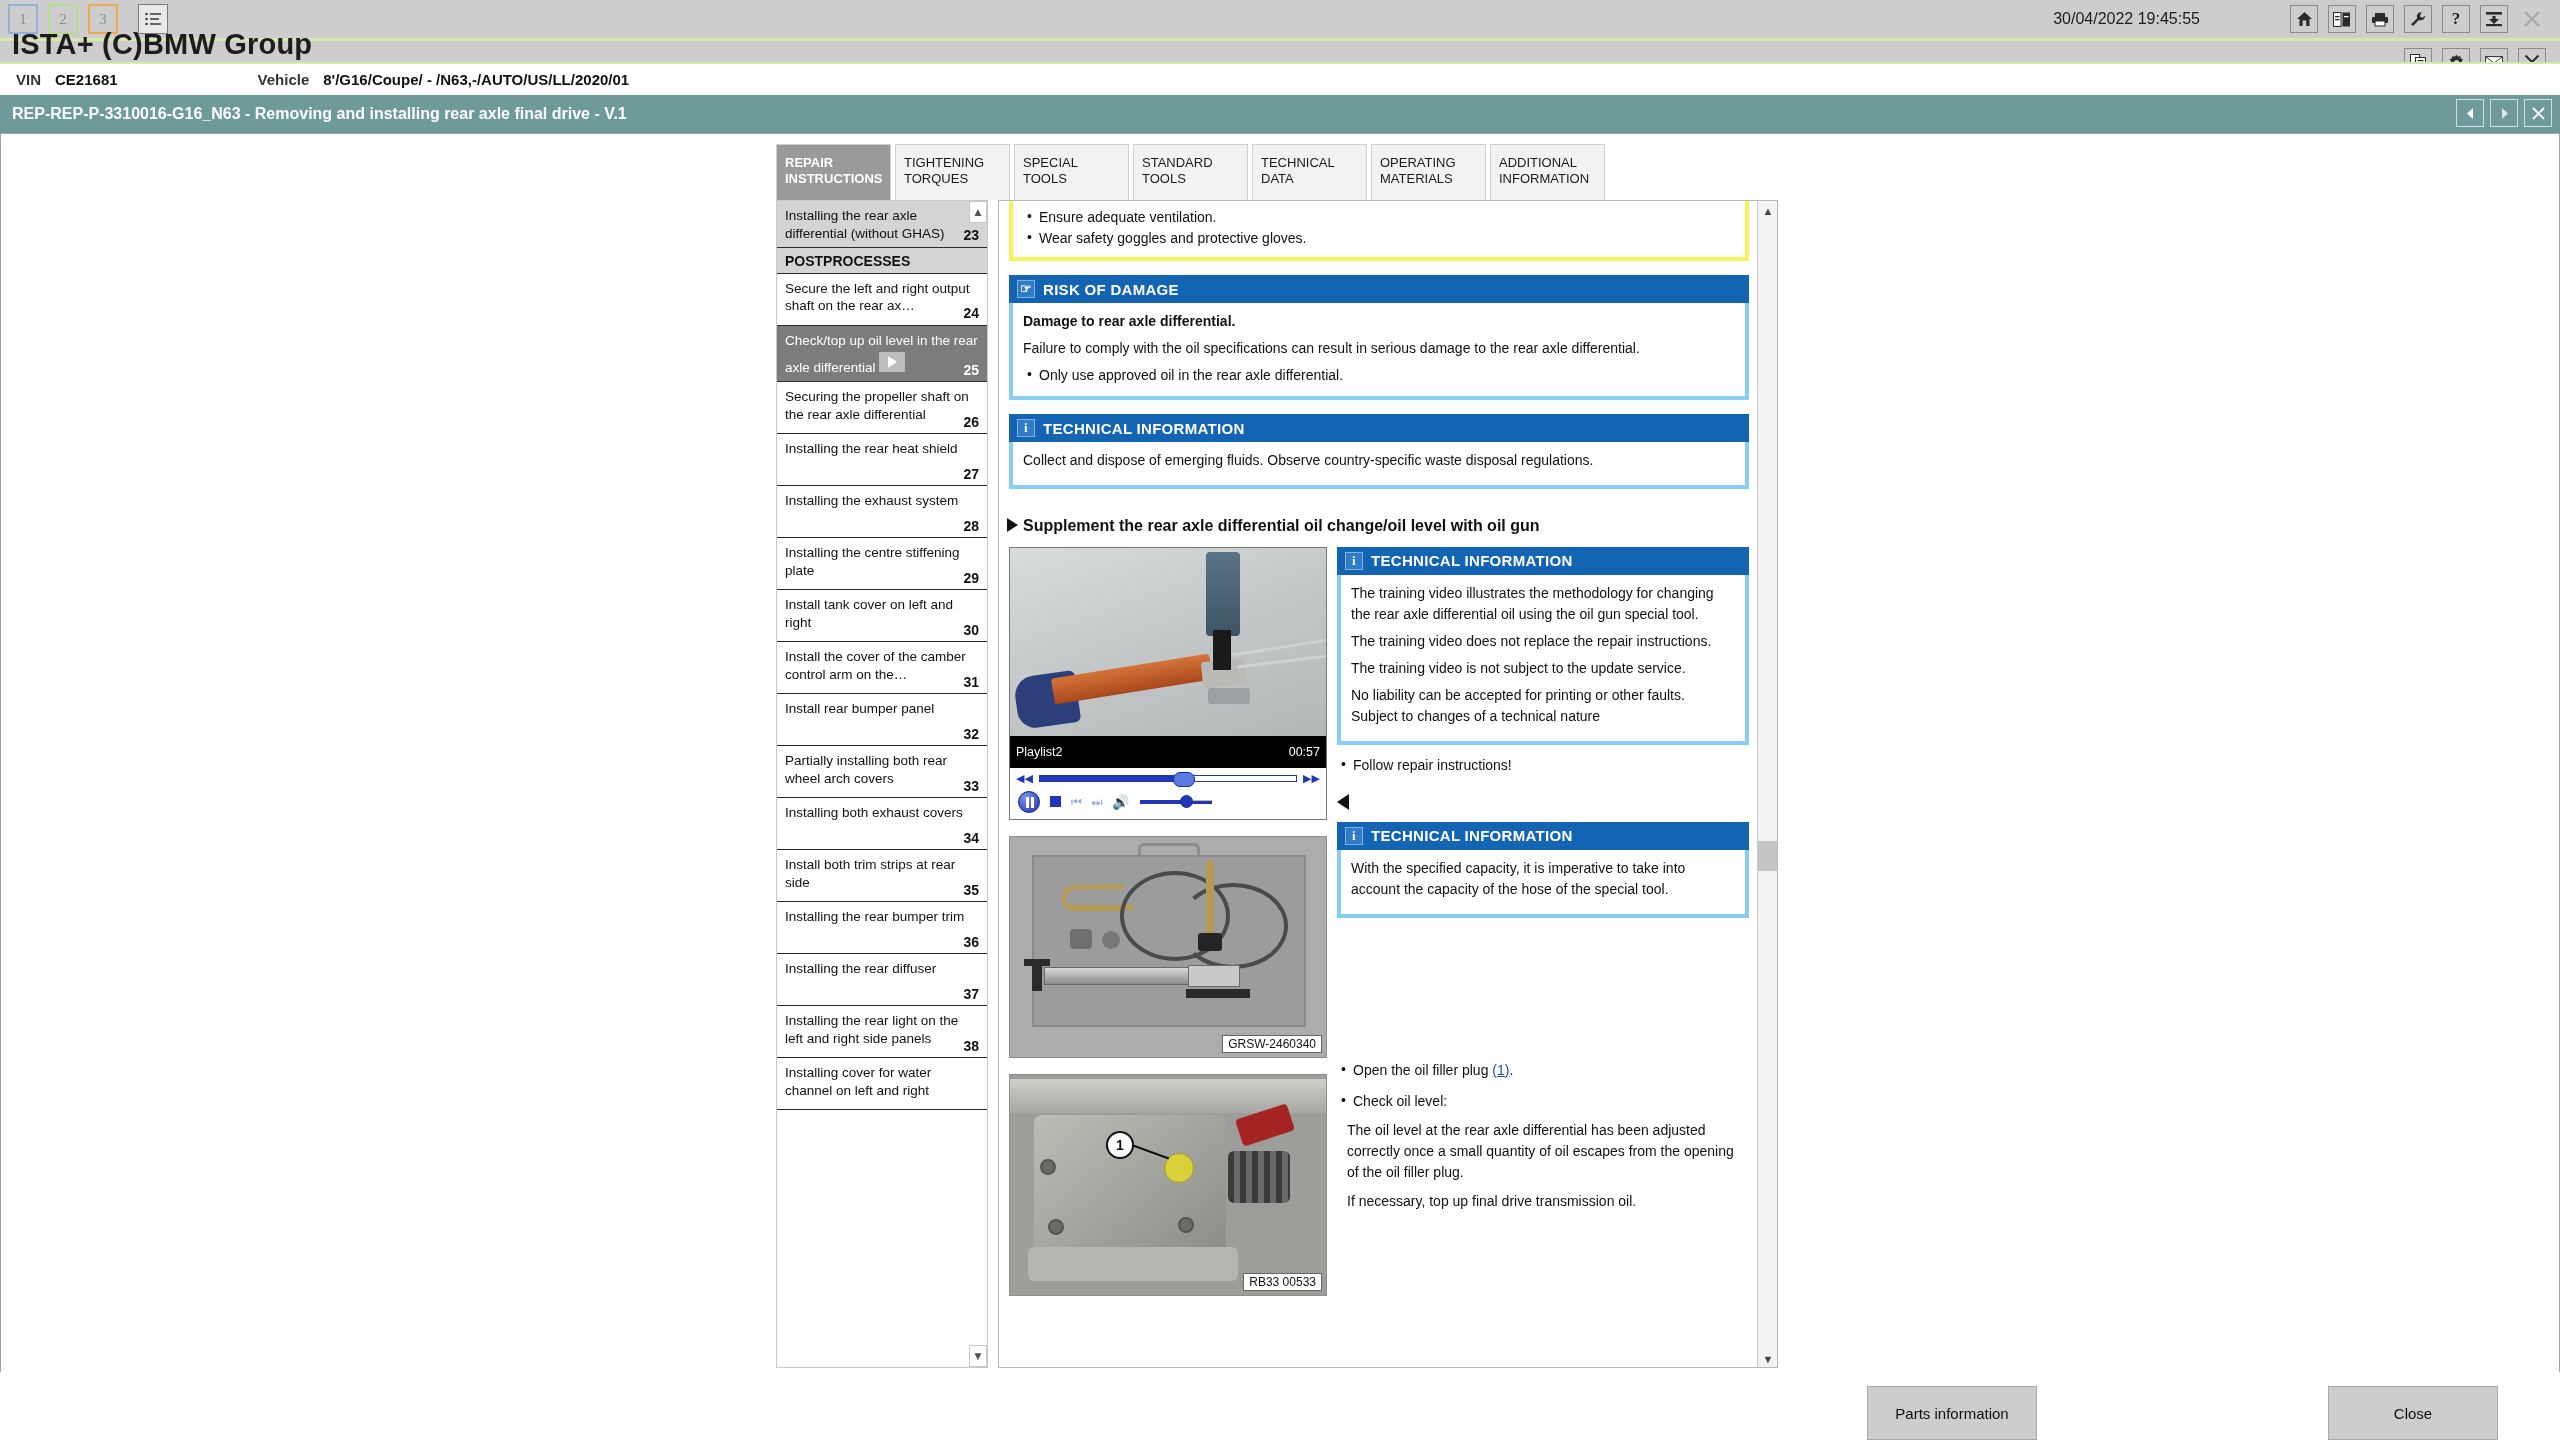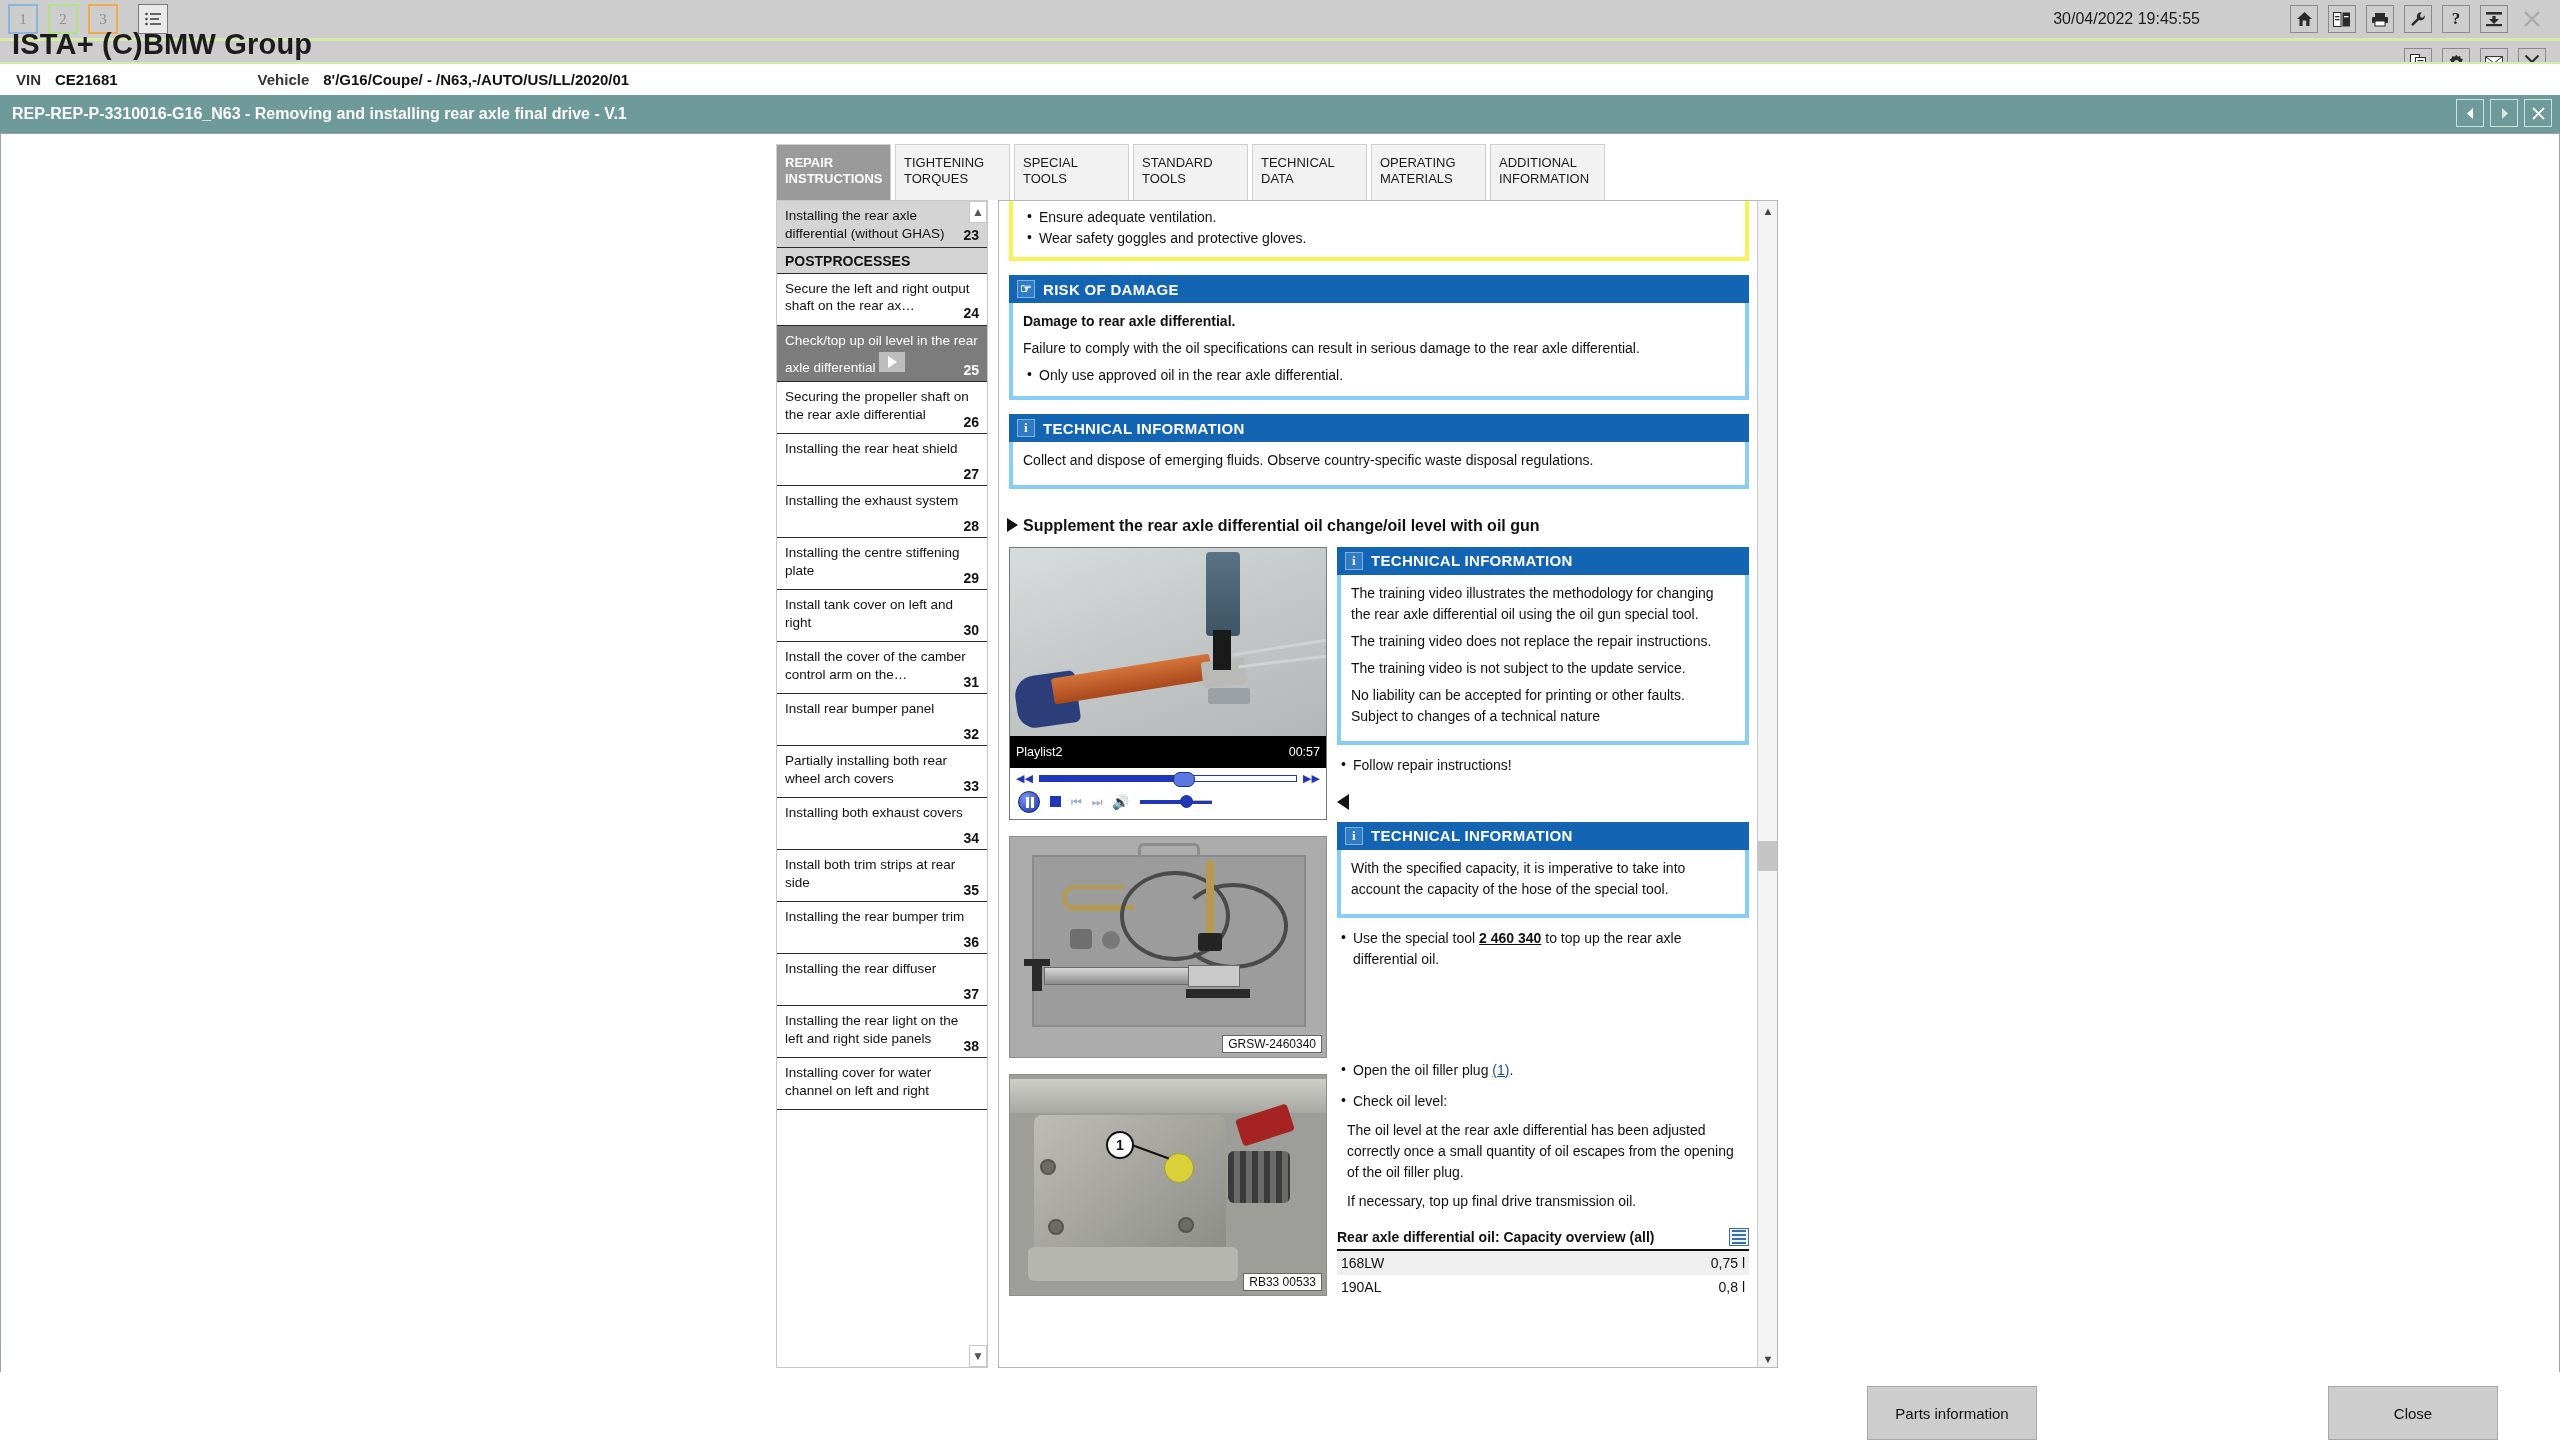--- a/index.html
+++ b/index.html
@@ -737,23 +737,20 @@
             <div class="colR">
               <div class="ibox" style="margin-top:0;">
                 <div class="ibox-hd">
                   <span class="gl">i</span>
                   <span>TECHNICAL INFORMATION</span>
                 </div>
                 <div class="ibox-bd">
                   <p>With the specified capacity, it is imperative to take into account the capacity of the hose of the special tool.</p>
                 </div>
               </div>
-              <div class="rbul">
-                <span>Use the special tool </span><span class="tool-link">2 460 340</span><span> to top up the rear axle differential oil.</span>
-              </div>
             </div>
           </div>
 
           <div class="row2col" style="margin-top:2px;">
             <div class="colL">
               <div class="photo ph-diff">
                 <div class="beam"></div>
                 <div class="housing"></div>
                 <div class="plug"></div>
                 <div class="lead"></div>
@@ -768,39 +765,20 @@
               </div>
             </div>
             <div class="colR">
               <div class="rbul" style="margin-top:0;">
                 <span>Open the oil filler plug </span><span class="link">(1)</span><span>.</span>
               </div>
               <div class="rbul">Check oil level:</div>
               <div class="sub-para">The oil level at the rear axle differential has been adjusted correctly once a small quantity of oil escapes from the opening of the oil filler plug.</div>
               <div class="sub-para">If necessary, top up final drive transmission oil.</div>
 
-              <div class="cap-wrap">
-                <div class="cap-head">
-                  <span>Rear axle differential oil: Capacity overview (all)</span>
-                  <span class="cap-icon">
-                      <i></i>
-                      <i></i>
-                      <i></i>
-                      <i></i>
-                    </span>
-                </div>
-                <div class="cap-row alt">
-                  <span>168LW</span>
-                  <span>0,75 l</span>
-                </div>
-                <div class="cap-row">
-                  <span>190AL</span>
-                  <span>0,8 l</span>
-                </div>
-              </div>
             </div>
           </div>
 
         </div>
 
         <div class="doc-scroll">
           <div class="ds-arrow up">▲</div>
           <div class="ds-thumb"></div>
           <div class="ds-arrow down">▼</div>
         </div>

